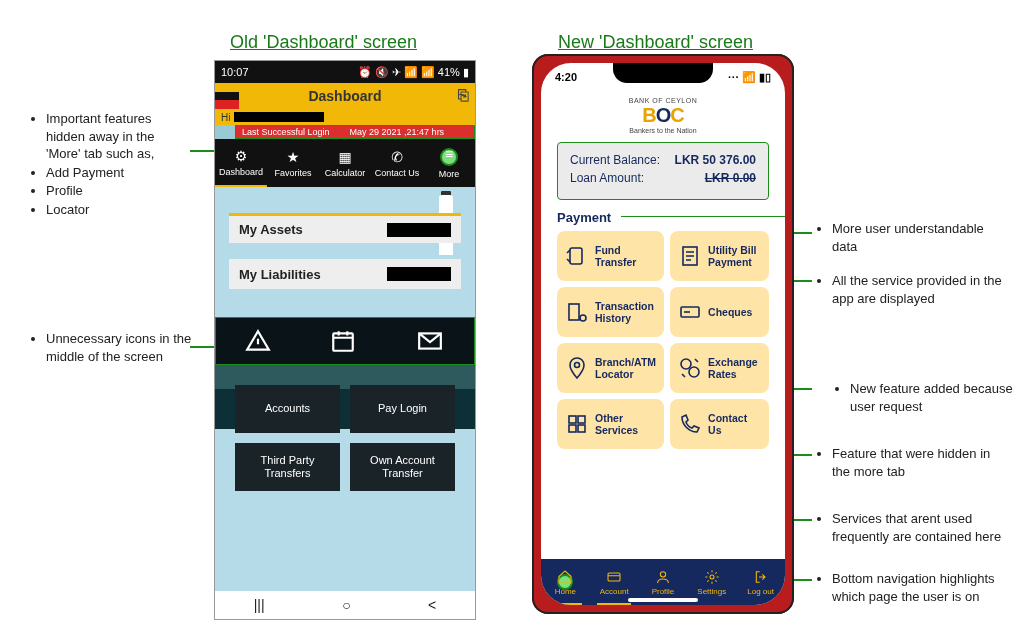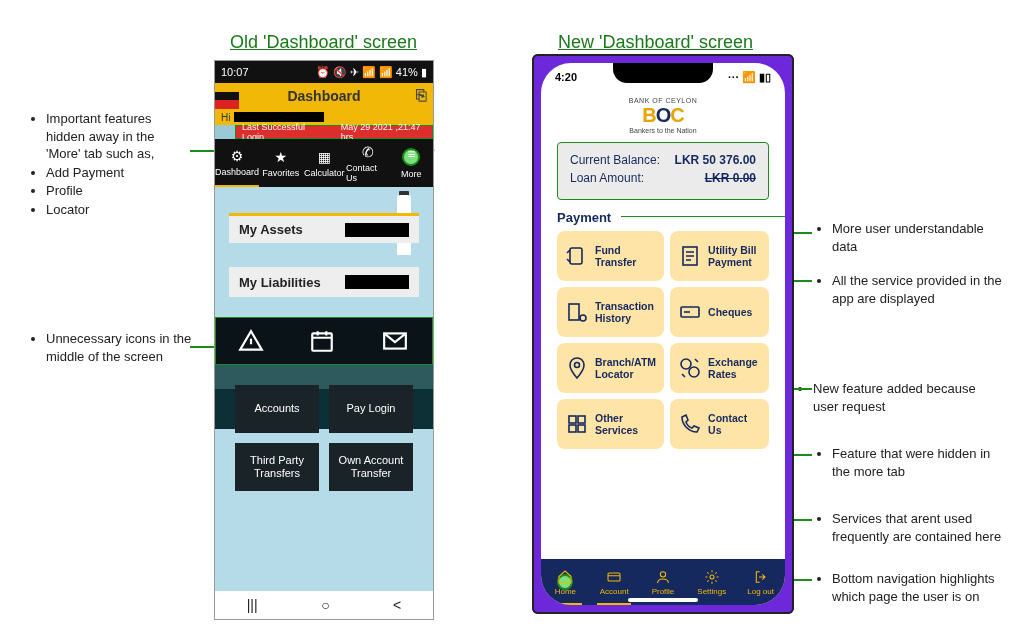--- a/index.html
+++ b/index.html
@@ -11,30 +11,30 @@
 
   
   .ann { position: absolute; font-size: 13px; color: #222; line-height: 1.35; }
   .ann ul { list-style: disc; padding-left: 14px; }
   .ann li { margin-bottom: 1px; }
 
   .ann-a { left: 32px; top: 110px; width: 160px; }
   .ann-b { left: 32px; top: 330px; width: 160px; }
   .ann-c { left: 818px; top: 220px; width: 185px; }
   .ann-d { left: 818px; top: 272px; width: 195px; }
-  .ann-e { left: 799px; top: 380px; width: 185px; }
+  .ann-e { left: 836px; top: 380px; width: 185px; }
   .ann-f { left: 818px; top: 445px; width: 185px; }
   .ann-g { left: 818px; top: 510px; width: 185px; }
   .ann-h { left: 818px; top: 570px; width: 185px; }
 
   
   .line { position: absolute; background: #1a8c1a; height: 1.5px; }
 
   
-  .old-phone { position: absolute; left: 214px; top: 60px; width: 220px; height: 560px;
+  .old-phone { position: absolute; left: 214px; top: 60px; width: 262px; height: 560px;
     background: #9ac9d6; border: 1px solid #999; display: flex; flex-direction: column; }
   .old-status { height: 22px; background: #111; color: #fff; font-size: 11px; display: flex;
     align-items: center; justify-content: space-between; padding: 0 6px; }
   .old-header { height: 26px; background: #f2b807; display: flex; align-items: center;
     justify-content: center; color: #333; font-weight: 600; font-size: 14px; position: relative; }
   .old-logo-band { position: absolute; left: 0; top: 0; width: 24px; height: 100%;
     background: linear-gradient(to bottom, #f2b807 0 33%, #111 33% 66%, #d22 66% 100%); }
   .old-exit { position: absolute; right: 6px; top: 4px; color: #444; font-weight: bold; }
   .old-hi { height: 16px; background: #f2b807; font-size: 10px; color: #333; display: flex;
     align-items: center; padding: 0 6px; gap: 4px; }
@@ -49,35 +49,35 @@
   .ring { display: inline-block; width: 18px; height: 18px; border: 2px solid #1a8c1a;
     border-radius: 50%; background: #7de07d; position: relative; }
   .old-body { flex: 1; position: relative; background: linear-gradient(to bottom,#b6dbe8 0 40%,#2f5a5d 40% 50%,#0d3036 50% 60%,#b6dbe8 60% 100%); overflow: hidden; }
   .lighthouse { position: absolute; right: 22px; top: 8px; width: 14px; height: 60px;
     background: #fff; border-radius: 3px 3px 0 0; box-shadow: 0 -6px 0 -2px #333; }
   .asset-row { position: absolute; left: 14px; right: 14px; height: 30px; background: #eee;
     display: flex; align-items: center; justify-content: space-between; padding: 0 10px;
     font-weight: 700; font-size: 13px; color: #222; }
   .asset-row .blk { width: 64px; height: 14px; background: #000; }
   .asset-1 { top: 26px; border-top: 3px solid #f2b807; }
-  .asset-2 { top: 80px; }
+  .asset-2 { top: 72px; }
   .icon-bar { position: absolute; left: 0; right: 0; top: 130px; height: 48px;
     background: #0a1318; display: flex; justify-content: space-around; align-items: center;
     border: 1.5px solid #1a8c1a; }
   .icon-bar svg { stroke: #fff; fill: none; stroke-width: 2; }
   .old-btns { position: absolute; left: 20px; right: 20px; top: 198px; display: grid;
     grid-template-columns: 1fr 1fr; grid-auto-rows: 48px; gap: 10px; }
   .old-btn { background: #1a2328; color: #fff; display: flex; align-items: center;
     justify-content: center; font-size: 11px; text-align: center; line-height: 1.2; padding: 4px; }
   .old-sys { height: 28px; background: #fff; display: flex; justify-content: space-around;
     align-items: center; font-size: 14px; color: #222; }
 
   
   .new-phone-frame { position: absolute; left: 532px; top: 54px; width: 262px; height: 560px;
-    background: #6d28d9; border-radius: 6px; padding: 9px; box-shadow: 0 0 0 2px #222 inset; }
+    background: #b91c1c; border-radius: 16px; padding: 9px; box-shadow: 0 0 0 2px #222 inset; }
   .new-screen { background: #fff; width: 100%; height: 100%; border-radius: 30px;
     display: flex; flex-direction: column; overflow: hidden; position: relative; }
   .notch { position: absolute; top: 0; left: 50%; transform: translateX(-50%);
     width: 100px; height: 20px; background: #000; border-radius: 0 0 14px 14px; z-index: 5; }
   .new-status { height: 28px; display: flex; align-items: center; justify-content: space-between;
     padding: 0 14px; font-size: 11px; font-weight: 600; color: #000; }
   .new-logo { display: flex; flex-direction: column; align-items: center; padding: 6px 0 4px; }
   .logo-top { font-size: 7px; letter-spacing: 0.5px; color: #444; }
   .logo-main { font-size: 20px; font-weight: 900; color: #e9a200; letter-spacing: -1px; }
   .logo-main .o { color: #15295e; }

